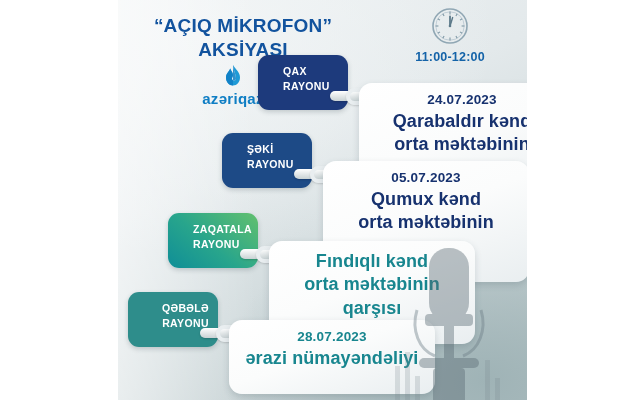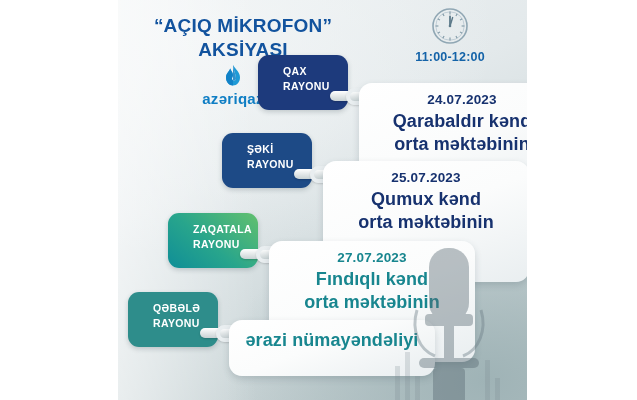--- a/index.html
+++ b/index.html
@@ -54,21 +54,21 @@
   
   .badge:after{
     content:""; position:absolute; right:-1px; bottom:-1px; width:26px; height:19px;
     background:transparent;
     border-top-left-radius:9px;
     box-shadow:6px 6px 0 6px transparent;
   }
   .navy{background:#1d3a7c;}
   .navy2{background:#1d4a86;}
   .grad{background:linear-gradient(40deg,#0f8e97 0%,#28a58c 45%,#62c06e 100%);}
-  .teal{background:#2e8d8b;}
+  .teal{background:#2e8d8b;text-align:center;}
 
   
   .link{position:absolute;width:46px;height:17px;}
   .link .bar{
     position:absolute;left:0;top:3px;width:34px;height:10px;border-radius:5px;
     background:linear-gradient(180deg,#ffffff,#c9d2d4);
     box-shadow:0 1px 2px rgba(0,0,0,.18);
   }
   .link .ring{
     position:absolute;left:16px;top:0;width:28px;height:17px;border-radius:9px;
@@ -153,52 +153,52 @@
   <div class="row" style="left:104px;top:133px;">
     <div class="badge navy2">
       <span class="l1">ŞƏKİ</span>
       <span class="l2">RAYONU</span>
     </div>
     <div class="link" style="left:72px;top:33px;">
       <span class="bar"></span>
         <span class="ring"></span>
     </div>
     <div class="card c-navy" style="left:101px;top:28px;width:206px;">
-      <span class="date">25.07.2023</span>
+      <span class="date">05.07.2023</span>
       <span class="l1">Qumux kənd</span>
       <span class="l2">orta məktəbinin qarşısı</span>
     </div>
   </div>
 
   <div class="row" style="left:50px;top:213px;">
     <div class="badge grad">
       <span class="l1">ZAQATALA</span>
       <span class="l2">RAYONU</span>
     </div>
     <div class="link" style="left:72px;top:33px;">
       <span class="bar"></span>
         <span class="ring"></span>
     </div>
     <div class="card c-teal" style="left:101px;top:28px;width:206px;">
-      <span class="date">27.07.2023</span>
       <span class="l1">Fındıqlı kənd</span>
       <span class="l2">orta məktəbinin qarşısı</span>
     </div>
   </div>
 
   <div class="row" style="left:10px;top:292px;">
     <div class="badge teal">
       <span class="l1">QƏBƏLƏ</span>
       <span class="l2">RAYONU</span>
     </div>
     <div class="link" style="left:72px;top:33px;">
       <span class="bar"></span>
         <span class="ring"></span>
     </div>
     <div class="card c-teal" style="left:101px;top:28px;width:206px;">
+      <span class="date">28.07.2023</span>
       <span class="l2">ərazi nümayəndəliyi</span>
     </div>
   </div>
 
   <span class="mic">
     <svg width="120" height="180" viewBox="0 0 120 180">
       <g fill="#5a6b74">
         <rect x="40" y="22" width="40" height="74" rx="19"></rect>
         <rect x="36" y="88" width="48" height="12" rx="4"></rect>
         <rect x="55" y="100" width="10" height="34"></rect>

